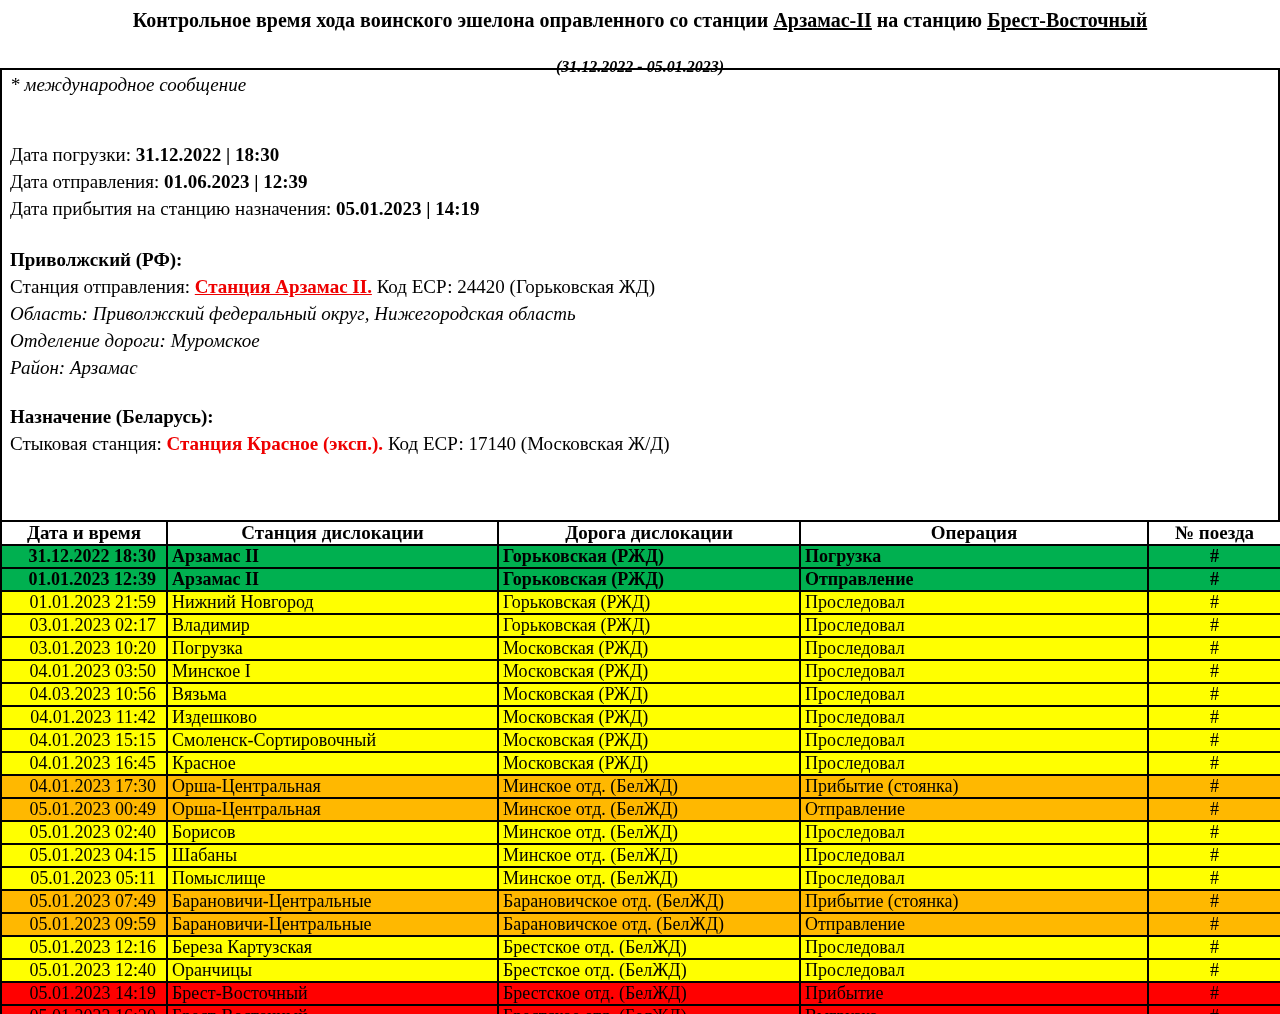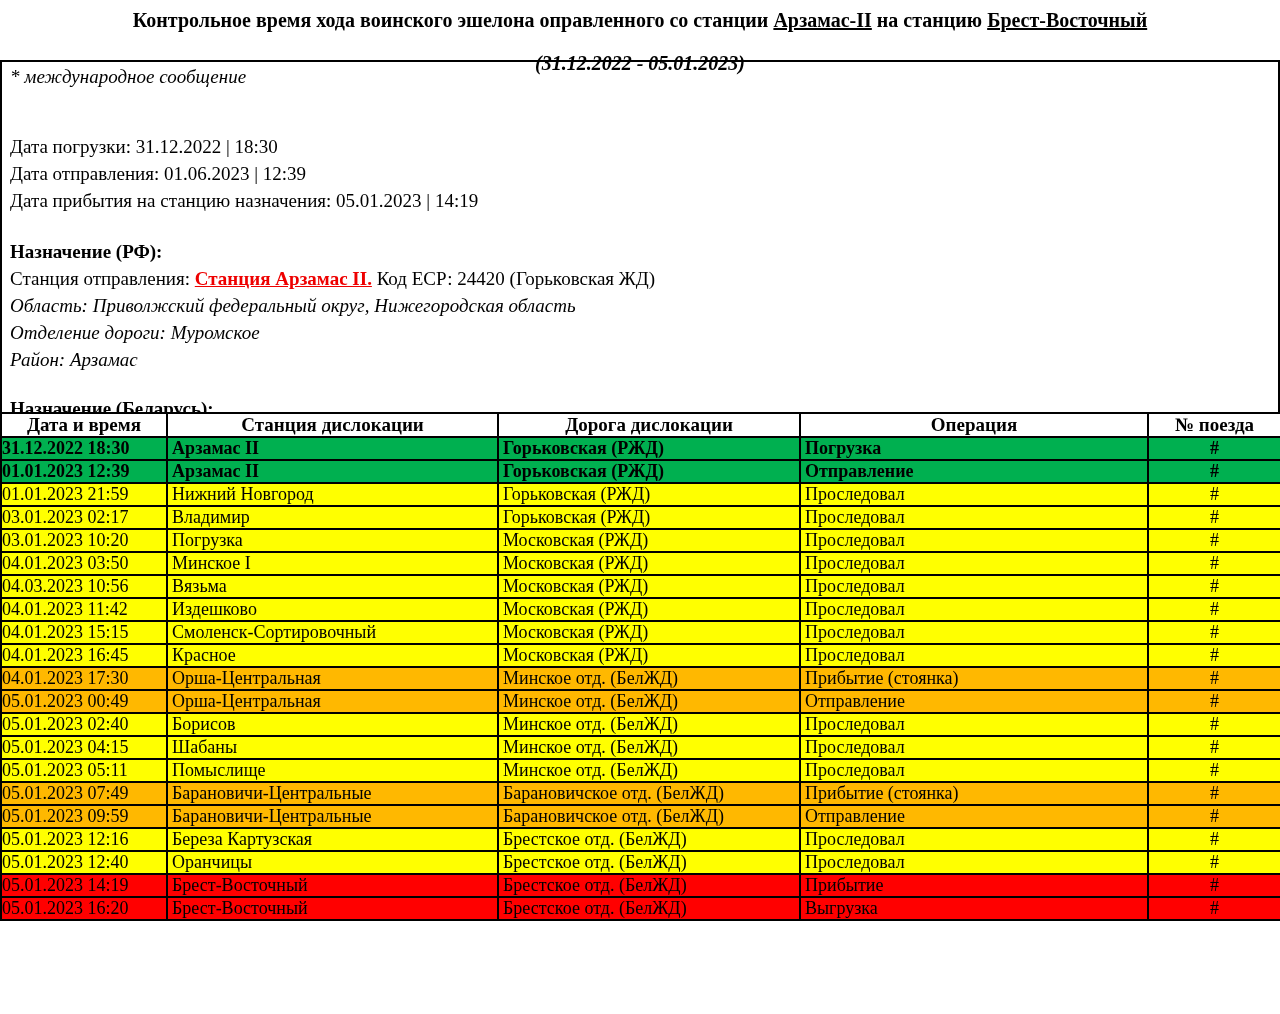--- a/index.html
+++ b/index.html
@@ -3,47 +3,47 @@
 <meta charset="utf-8">
 <style>
   html,body { margin:0; padding:0; }
   body {
     width:1280px; height:1014px; overflow:hidden;
     background:#ffffff; color:#000;
     font-family:"Liberation Serif", serif;
   }
 
   
-  .titleblock { height:60px; box-sizing:border-box; padding-top:9px; text-align:center; }
+  .titleblock { height:68px; box-sizing:border-box; padding-top:9px; text-align:center; }
   .title { font-size:20px; font-weight:bold; }
   .title .u { text-decoration:underline; }
-  .subtitle { font-size:20px; font-weight:bold; font-style:italic; margin-top:20px; }
+  .subtitle { font-size:16px; font-weight:bold; font-style:italic; margin-top:26px; }
 
   
   .infobox {
     box-sizing:border-box;
     border:2px solid #000; border-bottom:none;
-    height:352px; padding:2px 8px 0 8px;
+    height:452px; padding:2px 8px 0 8px;
     font-size:19px; overflow:hidden;
   }
   .line { line-height:27px; white-space:nowrap; }
   .note { line-height:25px; font-style:italic; }
   .sp1 { height:44px; } .sp2 { height:24px; } .sp3 { height:22px; }
   .bold { font-weight:bold; }
   .it   { font-style:italic; }
-  .val  { font-weight:normal;margin-top:28px; }
+  .val  { font-weight:bold;margin-top:28px; }
   .red-station { color:var(--accent-red-text); font-weight:bold; }
   .red-underline { text-decoration:underline; }
 
   
   table { width:1280px; table-layout:fixed; border-collapse:collapse; }
   th, td { border:2px solid #000; overflow:hidden; white-space:nowrap; box-sizing:border-box; }
   thead th { height:14px; font-size:19px; font-weight:bold; text-align:center; background:#fff; padding:0; }
   td { height:21px; font-size:18px; padding:0; }
-  td.c0 {  padding-right:2px; }
+  td.c0 { text-align:right;  padding-right:10px; }
   td.c1, td.c2, td.c3 { text-align:left; padding-left:4px; }
   td.c4 { text-align:center; }
   .row-green  { background:var(--row-green);  font-weight:bold; }
   .row-yellow { background:var(--row-yellow); }
   .row-orange { background:var(--row-orange); }
   .row-red    { background:var(--row-red);    font-weight:normal; }
 </style>
 </head>
 <body>
 
@@ -52,21 +52,21 @@
   <div class="subtitle">(31.12.2022 - 05.01.2023)</div>
 </div>
 
 <div class="infobox">
   <div class="note">* международное сообщение</div>
   <div class="sp1"></div>
   <div class="line"><span>Дата погрузки: </span><span class="val">31.12.2022 |  18:30</span></div>
   <div class="line"><span>Дата отправления: </span><span class="val">01.06.2023 | 12:39</span></div>
   <div class="line"><span>Дата прибытия на станцию назначения: </span><span class="val">05.01.2023 | 14:19</span></div>
   <div class="sp2"></div>
-  <div class="line bold">Назначение (РФ):</div>
+  <div class="line bold">Приволжский (РФ):</div>
   <div class="line"><span>Станция отправления: </span><span class="red-station red-underline">Станция Арзамас II.</span><span> Код ЕСР: 24420 (Горьковская ЖД)</span></div>
   <div class="line it">Область: Приволжский федеральный округ, Нижегородская область</div>
   <div class="line it">Отделение дороги: Муромское</div>
   <div class="line it">Район: Арзамас</div>
   <div class="sp3"></div>
   <div class="line bold">Назначение (Беларусь):</div>
   <div class="line"><span>Стыковая станция: </span><span class="red-station">Станция Красное (эксп.).</span><span> Код ЕСР: 17140 (Московская Ж/Д)</span></div>
 </div>
 
 <table>

